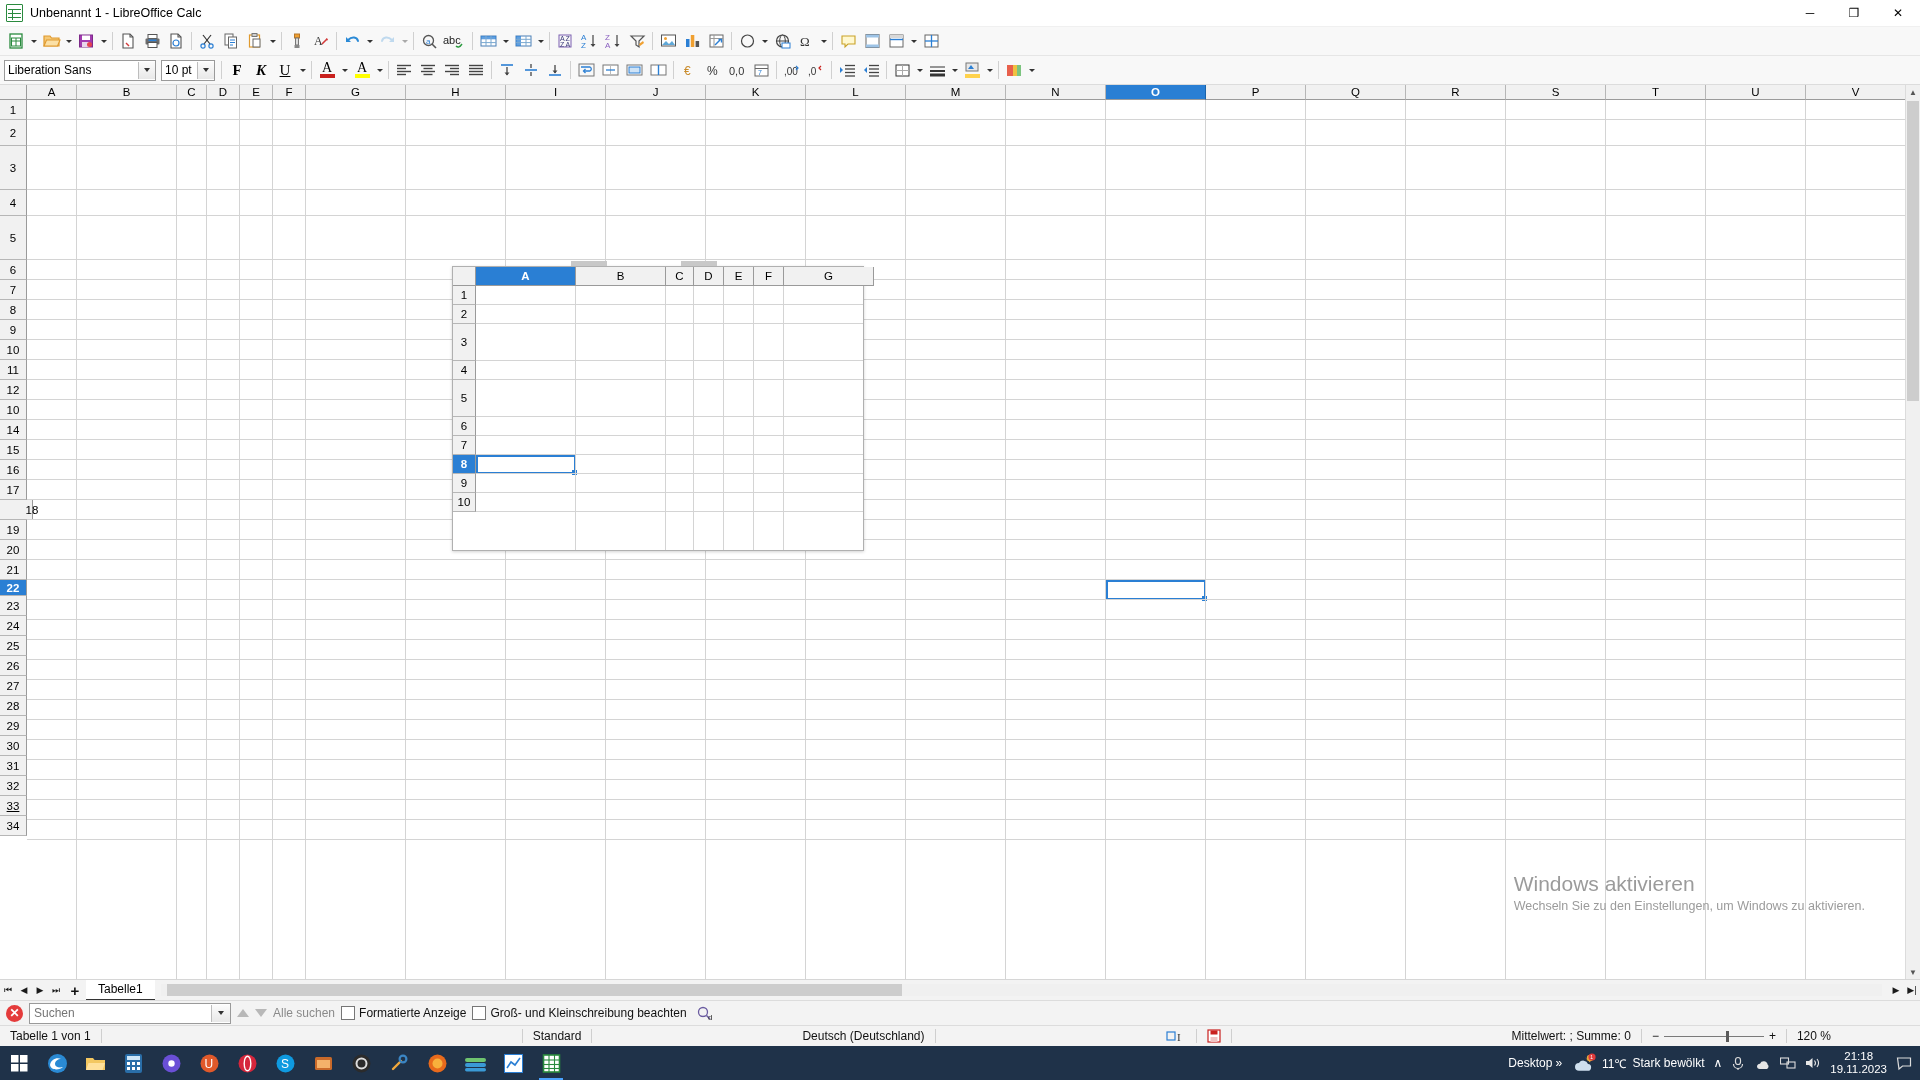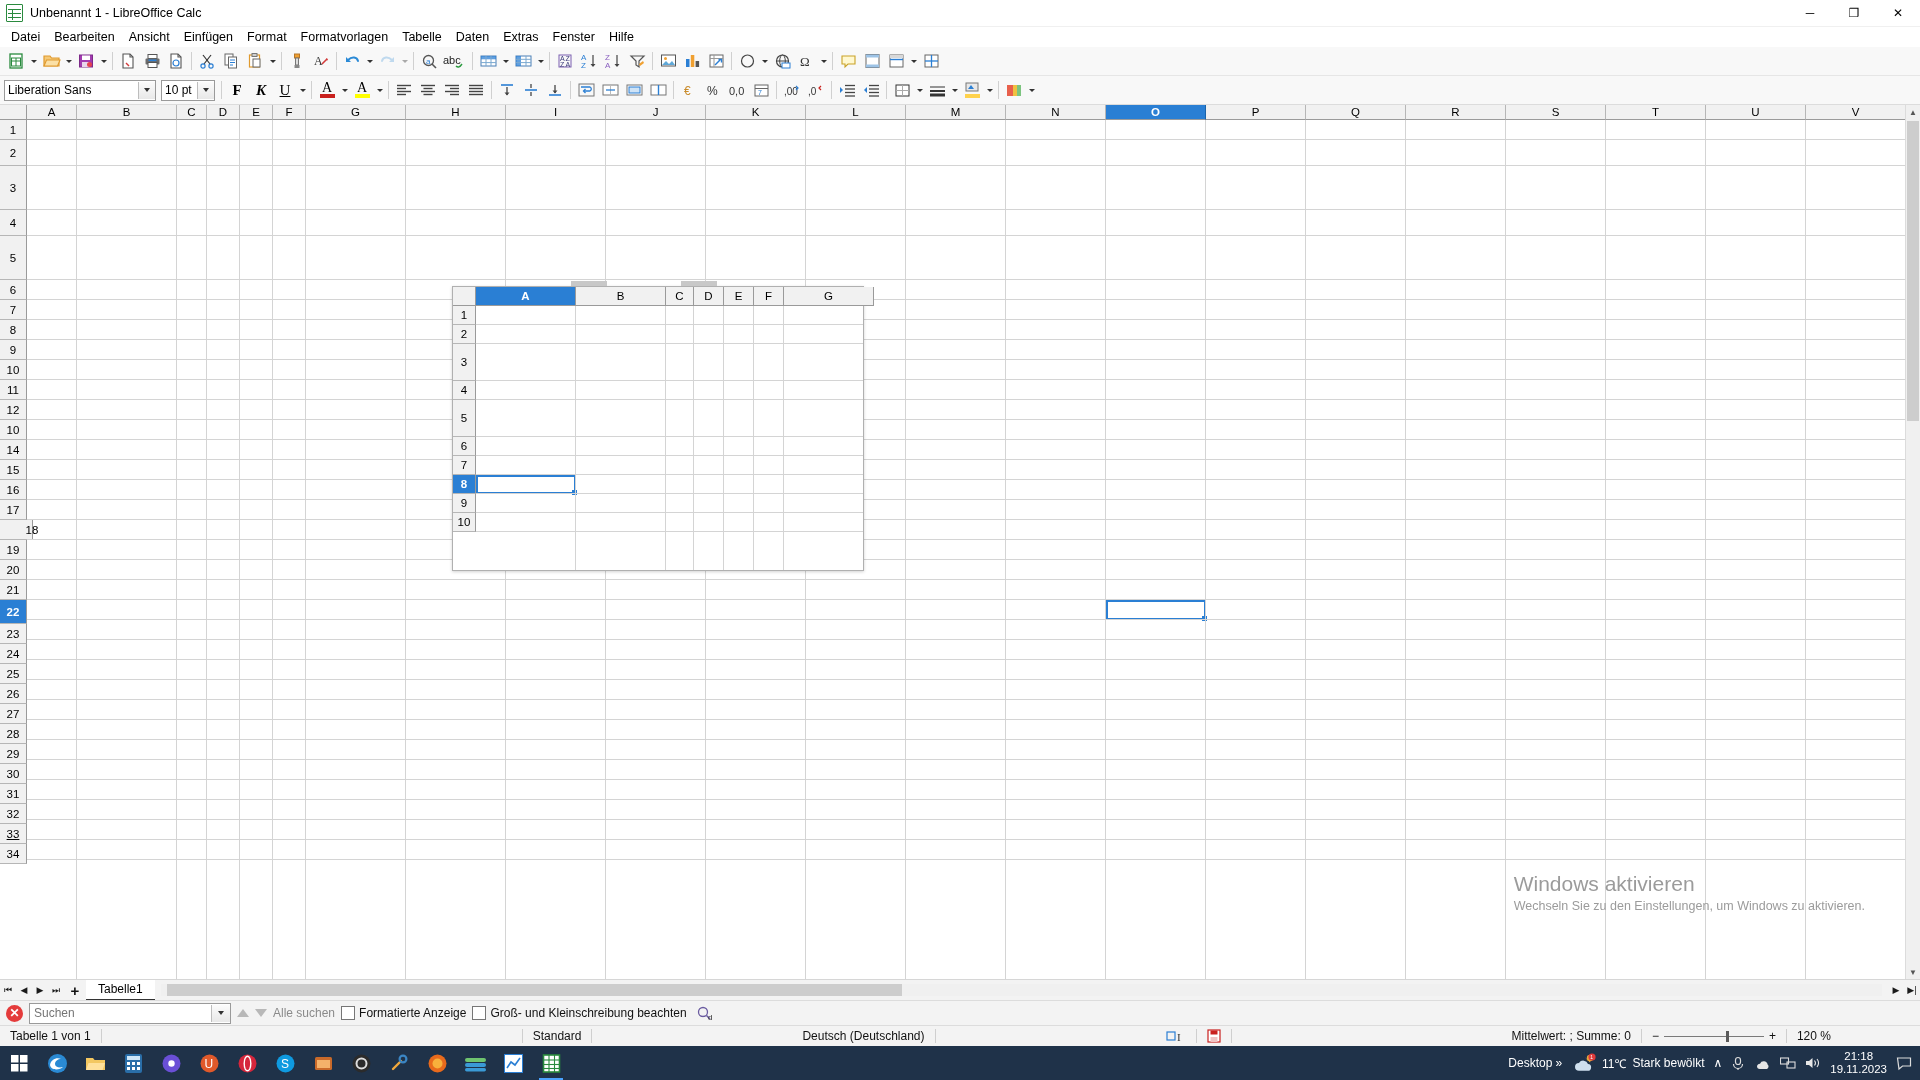--- a/index.html
+++ b/index.html
@@ -146,33 +146,20 @@
         <div class="calc-doc-icon"></div>
       </div>
     <div class="title">Unbenannt 1 - LibreOffice Calc</div>
     <div class="winbtns">
       <div class="winbtn">─</div>
       <div class="winbtn">❐</div>
       <div class="winbtn close">✕</div>
     </div>
   </div>
 
-  <div class="menubar">
-    <div class="menuitem">Datei</div>
-    <div class="menuitem">Bearbeiten</div>
-    <div class="menuitem">Ansicht</div>
-    <div class="menuitem">Einfügen</div>
-    <div class="menuitem">Format</div>
-    <div class="menuitem">Formatvorlagen</div>
-    <div class="menuitem">Tabelle</div>
-    <div class="menuitem">Daten</div>
-    <div class="menuitem">Extras</div>
-    <div class="menuitem">Fenster</div>
-    <div class="menuitem">Hilfe</div>
-  </div>
 
   <div class="toolbar tb-std">
     <div class="tbbtn">
       <svg width="18" height="18" viewBox="0 0 18 18">
           <rect x="3" y="2" width="12" height="14" fill="#fff" stroke="#2a8a3e" stroke-width="1.3"></rect>
           <rect x="4.5" y="6" width="9" height="8" fill="#fff" stroke="#2a8a3e" stroke-width="1"></rect>
           <line x1="4.5" y1="9" x2="13.5" y2="9" stroke="#2a8a3e"></line>
           <line x1="9" y1="6" x2="9" y2="14" stroke="#2a8a3e"></line>
         </svg>
       </div>
@@ -672,21 +659,21 @@
         <div class="rh" style="height: 20px;">12</div>
         <div class="rh" style="height: 20px;">10</div>
         <div class="rh" style="height: 20px;">14</div>
         <div class="rh" style="height: 20px;">15</div>
         <div class="rh" style="height: 20px;">16</div>
         <div class="rh" style="height: 20px;">17</div>
         <div class="rh" style="height: 20px; padding-left: 32px;">18</div>
         <div class="rh" style="height: 20px;">19</div>
         <div class="rh" style="height: 20px;">20</div>
         <div class="rh" style="height: 20px;">21</div>
-        <div class="rh sel" style="height: 24px; text-align: right;">22</div>
+        <div class="rh sel" style="height: 16px; text-align: right;">22</div>
         <div class="rh" style="height: 20px;">23</div>
         <div class="rh" style="height: 20px;">24</div>
         <div class="rh" style="height: 20px;">25</div>
         <div class="rh" style="height: 20px;">26</div>
         <div class="rh" style="height: 20px;">27</div>
         <div class="rh" style="height: 20px;">28</div>
         <div class="rh" style="height: 20px;">29</div>
         <div class="rh" style="height: 20px;">30</div>
         <div class="rh" style="height: 20px;">31</div>
         <div class="rh" style="height: 20px;">32</div>

